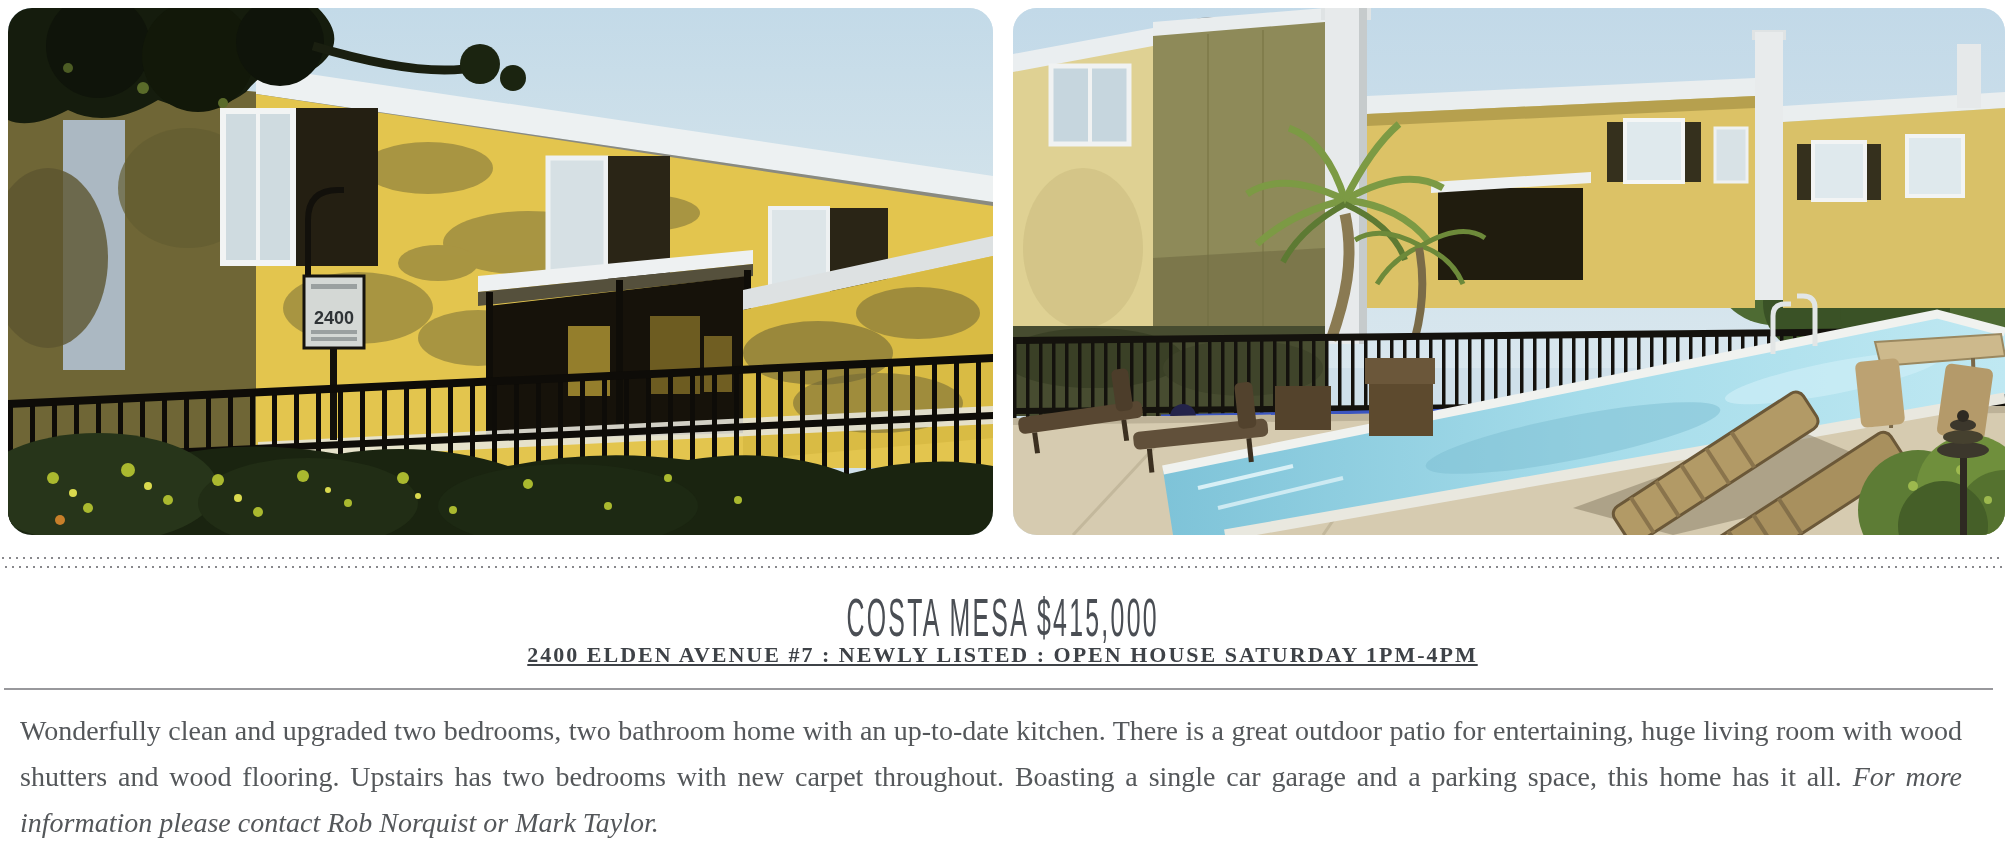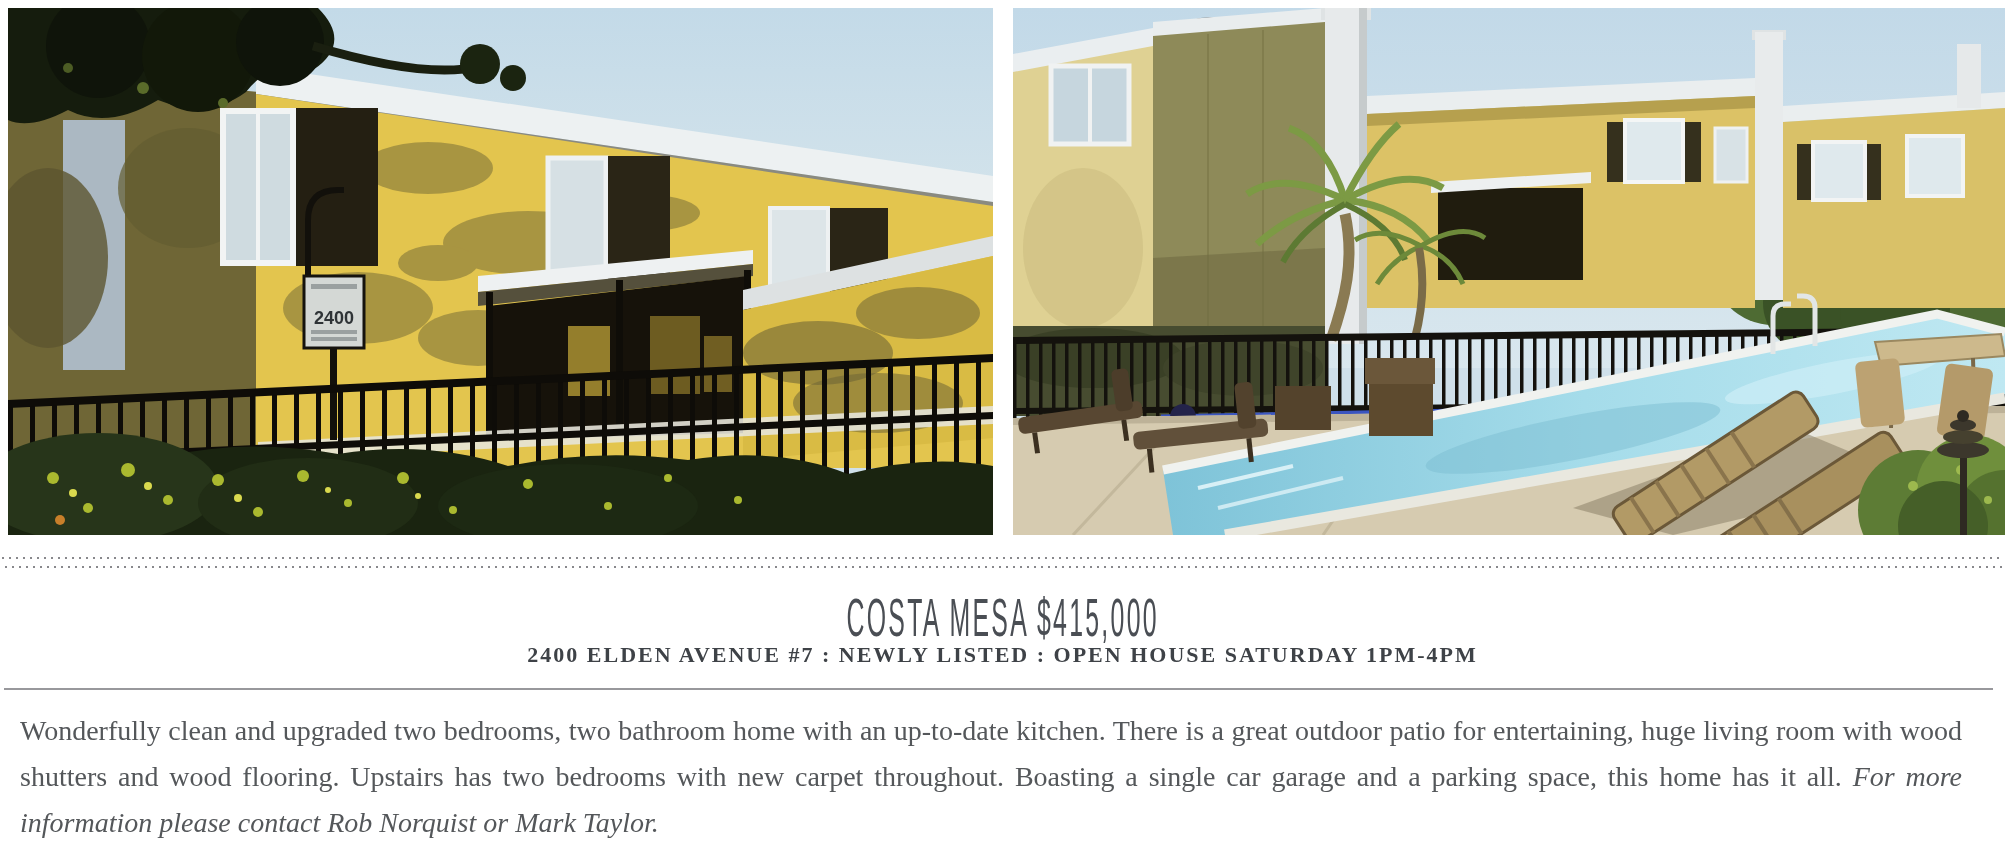--- a/index.html
+++ b/index.html
@@ -1,35 +1,35 @@
 <!DOCTYPE html>
 <html><head>
 <meta charset="utf-8">
 <style>
   html,body{margin:0;padding:0;background:#ffffff;}
   .page{position:relative;width:2005px;height:858px;background:#ffffff;overflow:hidden;
         font-family:"Liberation Serif",serif;}
-  .photo{position:absolute;top:8px;height:527px;overflow:hidden;background:#cfe0ea;}
+  .photo{position:absolute;top:8px;height:527px;overflow:hidden;background:#cfe0ea;border-radius:24px;}
   .photo svg{display:block;width:100%;height:100%;}
   .photo-left{left:8px;width:985px;}
   .photo-right{left:1013px;width:992px;}
   .dotted-divider{position:absolute;left:2px;top:556px;width:2001px;height:12px;
     background-image:
       repeating-linear-gradient(to right,#88888c 0 2px,transparent 2px 7px),
       repeating-linear-gradient(to right,#88888c 0 2px,transparent 2px 7px);
     background-size:100% 2px,100% 2px;
     background-position:0 1px,3px 10px;
     background-repeat:no-repeat;}
   .title-row{position:absolute;top:590px;left:0;width:100%;text-align:center;}
   .listing-title{display:inline-block;font-family:"Liberation Sans",sans-serif;
     font-size:54px;font-weight:400;letter-spacing:5px;color:#4a4e54;
     transform:scaleX(0.46);transform-origin:center;white-space:nowrap;line-height:1;}
   .subtitle-row{position:absolute;top:642px;left:0;width:100%;text-align:center;}
   .listing-subtitle{display:inline-block;font-family:"Liberation Serif",serif;
-    font-size:22px;font-weight:700;letter-spacing:2px;color:#3e4247;white-space:nowrap;}
+    font-size:22px;font-weight:700;letter-spacing:2px;color:#3e4247;white-space:nowrap;text-decoration:underline;}
   .rule{position:absolute;top:688px;left:4px;width:1989px;height:2px;background:#98989c;}
   .description{position:absolute;top:708px;left:20px;width:1942px;
     font-family:"Liberation Serif",serif;font-size:28px;line-height:46px;
     color:#54575a;text-align:justify;}
   .description .contact{font-style:italic;}
 </style>
 </head>
 <body>
 
 <div class="page">

